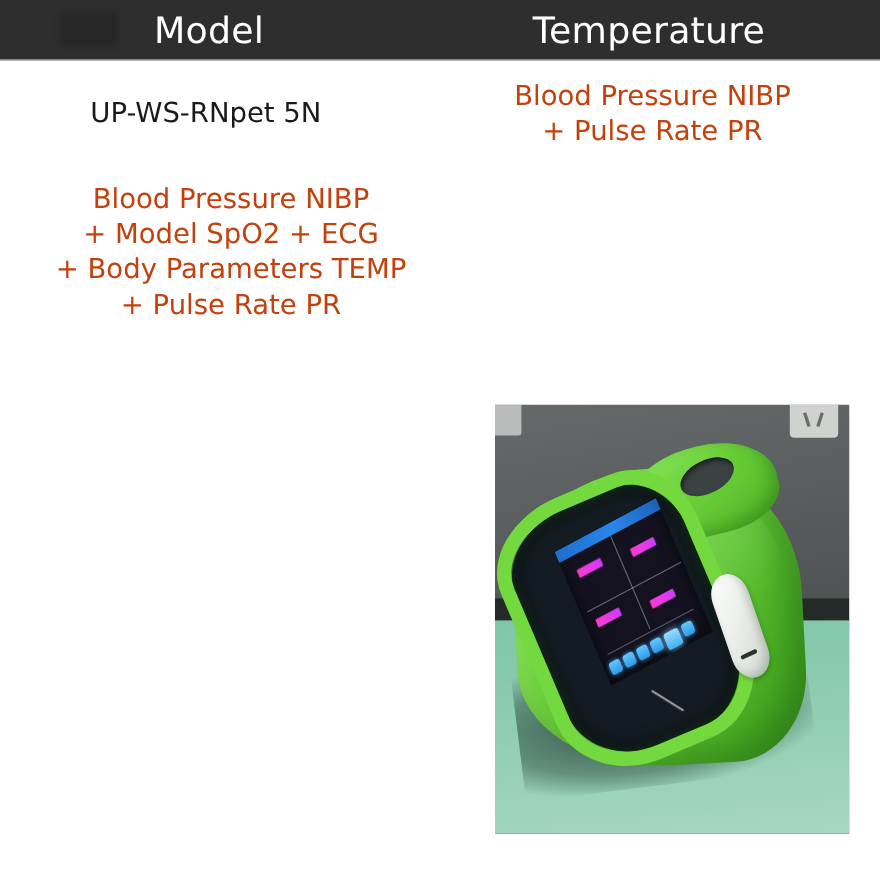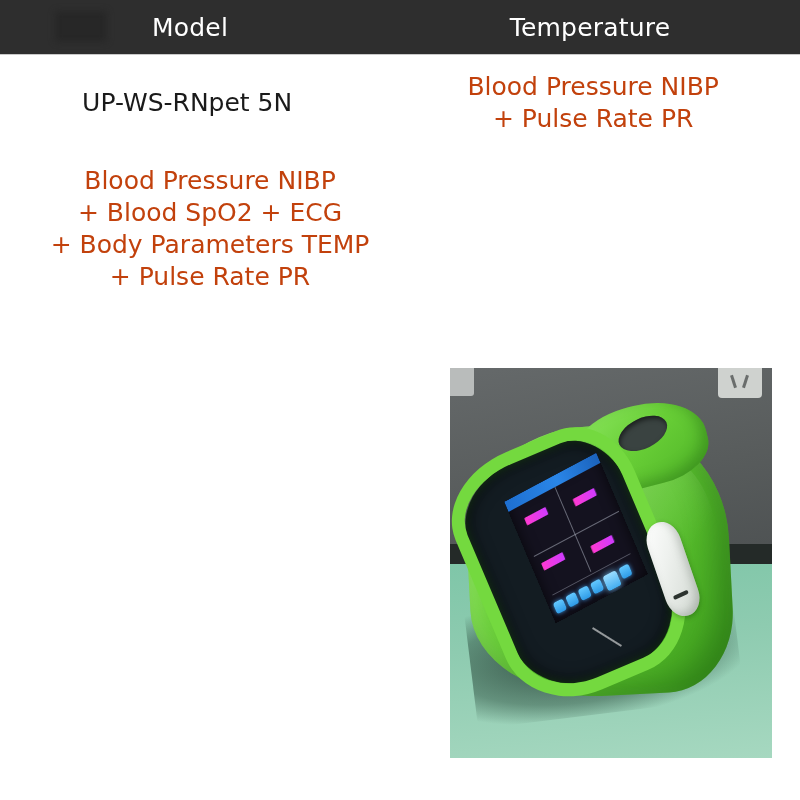--- a/index.html
+++ b/index.html
@@ -41,21 +41,21 @@
     width: 52px;
     height: 31px;
     background: #272727;
     border-radius: 3px;
     filter: blur(3px);
   }
   .header-cell {
     position: relative;
     z-index: 2;
     color: #ffffff;
-    font-size: 25px;
+    font-size: 33px;
     font-weight: 400;
     text-align: center;
     letter-spacing: 0.2px;
     line-height: 55px;
     white-space: nowrap;
   }
   .header-cell.model   { width: 380px; margin-left: 0px; }
   .header-cell.params  { width: 420px; }
 
   
@@ -346,21 +346,21 @@
     <div class="cell-model">UP-WS-RNpet 5N</div>
     <div class="cell-params">
       <span class="pline">Blood Pressure NIBP</span>
       <span class="pline">+ Pulse Rate PR</span>
     </div>
   </div>
 
   <div class="row row-2">
     <div class="cell-params">
       <span class="pline">Blood Pressure NIBP</span>
-      <span class="pline">+ Blood SpO2 + ECG</span>
+      <span class="pline">+ Model SpO2 + ECG</span>
       <span class="pline">+ Body Parameters TEMP</span>
       <span class="pline">+ Pulse Rate PR</span>
     </div>
   </div>
 
 </div>
 
 <div class="photo">
 
   <div class="ph-wall"></div>

